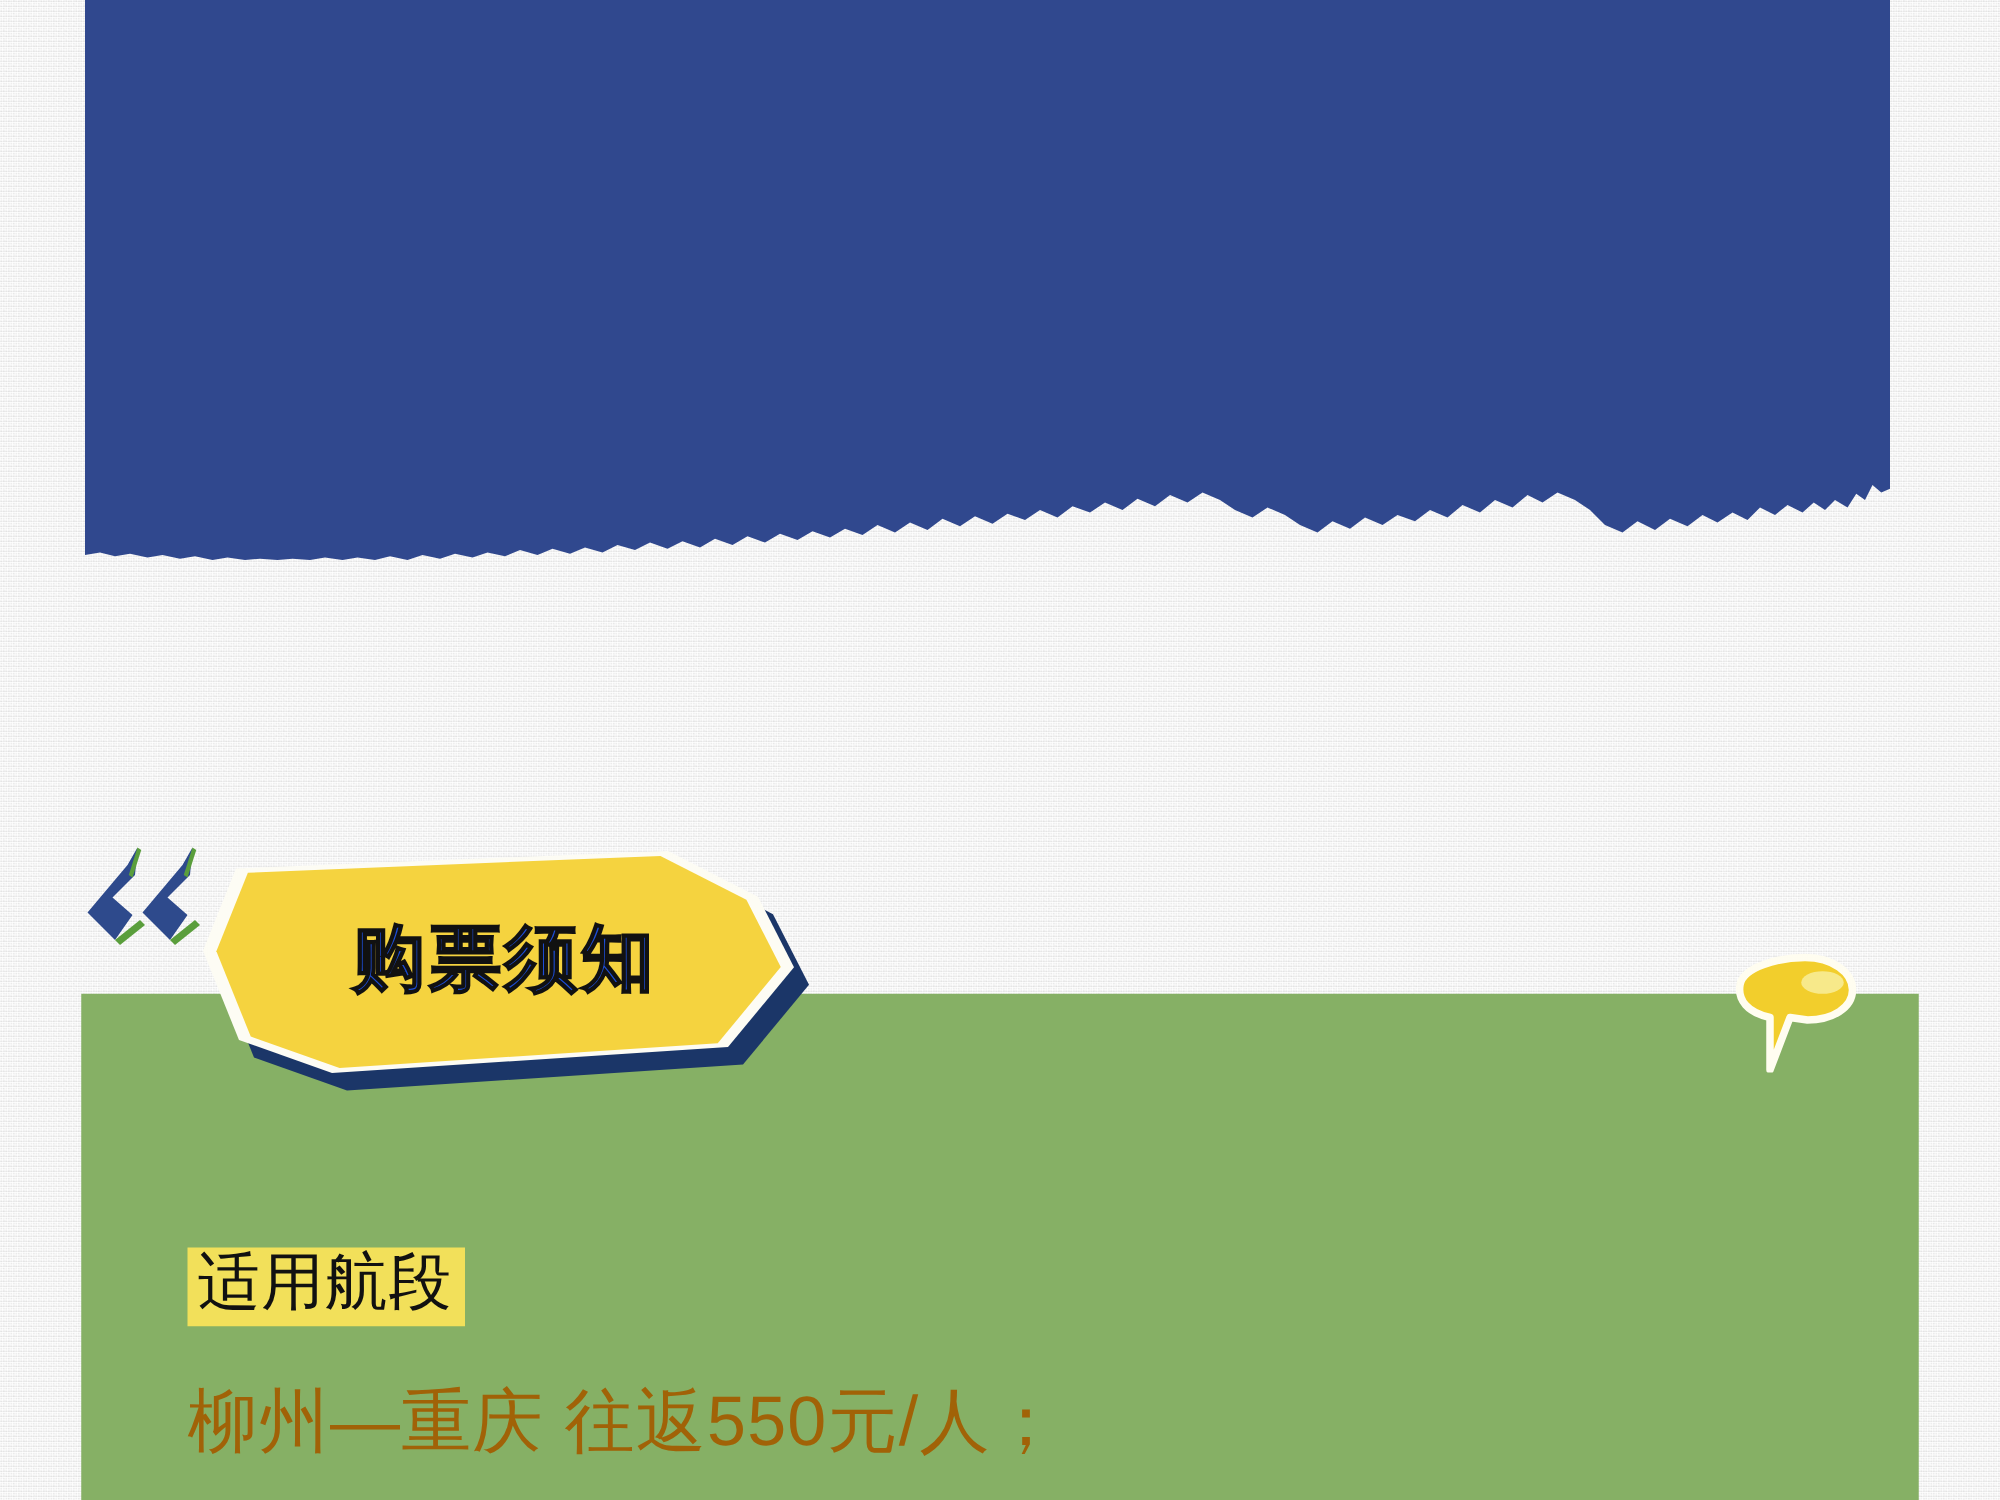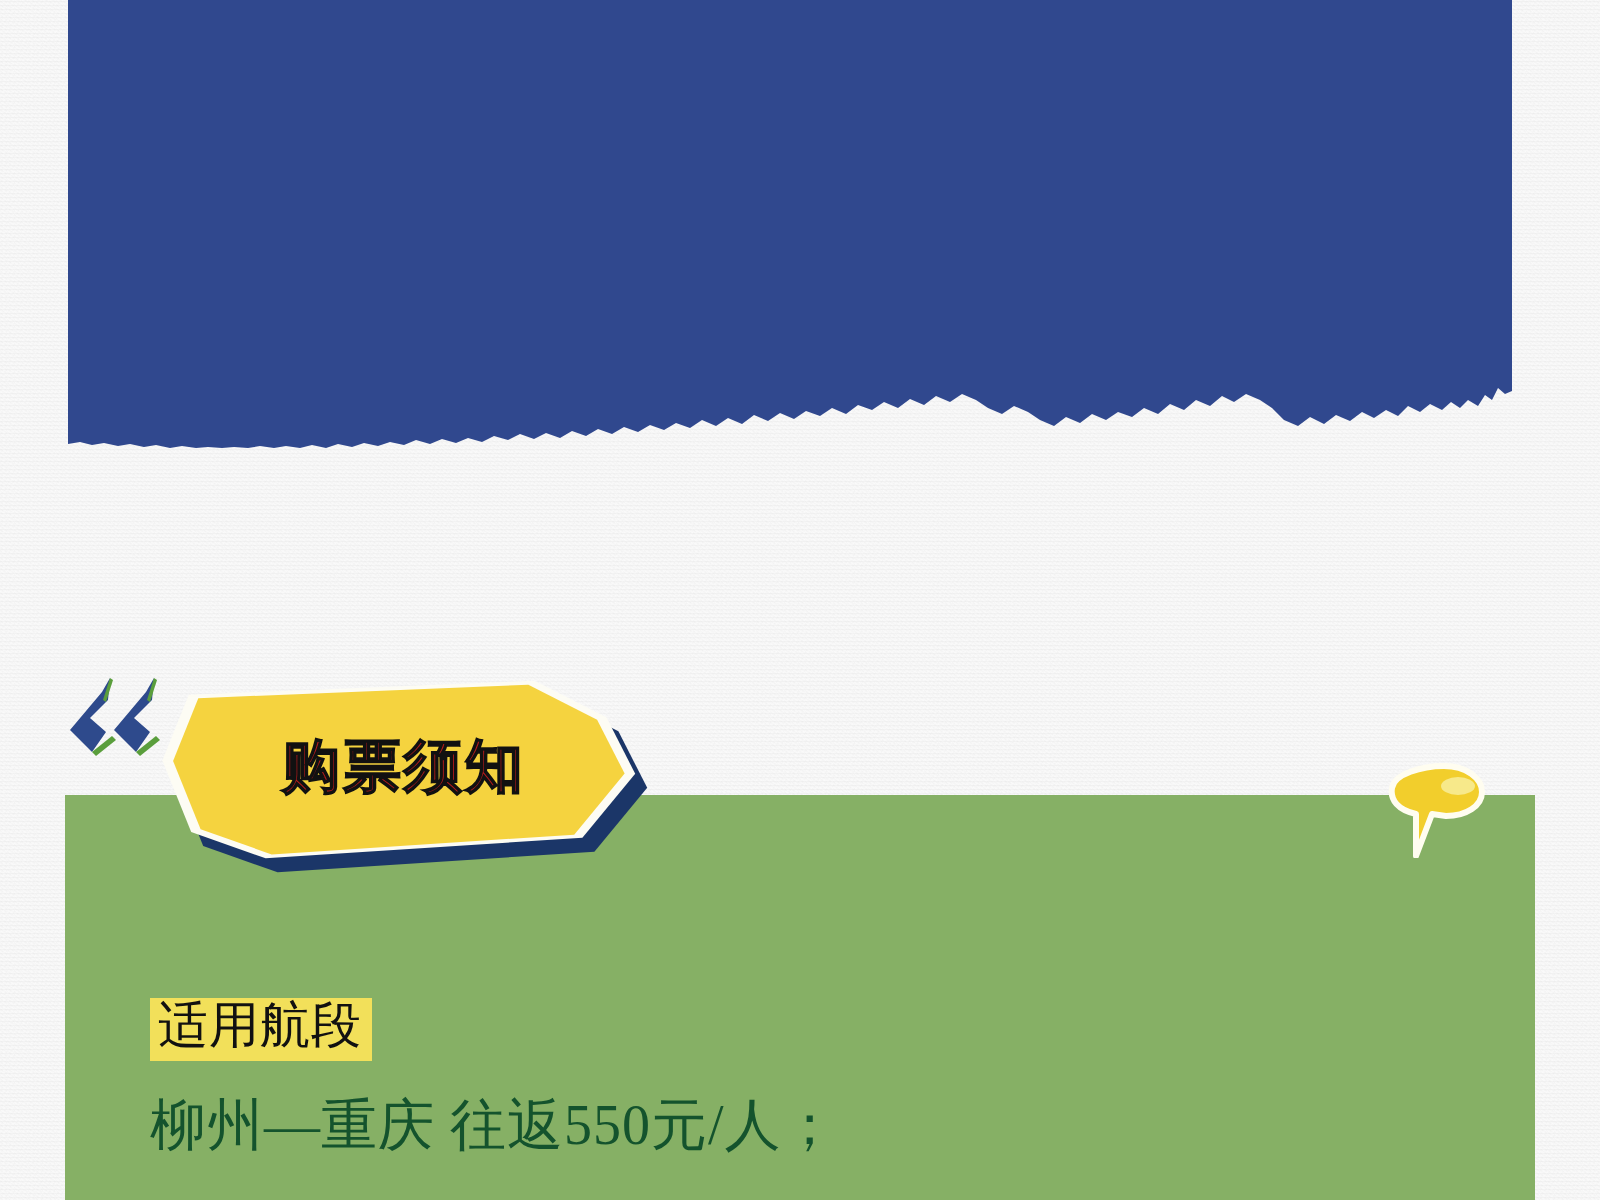--- a/index.html
+++ b/index.html
@@ -106,21 +106,21 @@
     inset: 0;
     display: flex;
     align-items: center;
     justify-content: center;
     padding-left: 8px;
     padding-bottom: 6px;
     box-sizing: border-box;
     font-size: 58px;
     font-weight: 700;
     letter-spacing: 3px;
-    color: #b91c1c;
+    color: #1d4ed8;
     -webkit-text-stroke: 1.6px #111111;
     font-family: "DejaVu Sans", "Liberation Sans", sans-serif;
   }
 
   
   .green-content {
     position: absolute;
     left: 150px;
     top: 998px;
     width: 1340px;
@@ -129,27 +129,27 @@
     display: inline-block;
     background: #f2e05a;
     color: #111111;
     font-size: 50px;
     line-height: 1.1;
     padding: 0 10px 8px 8px;
     letter-spacing: 1px;
     font-family: "DejaVu Sans", "Liberation Sans", sans-serif;
   }
   .route-line {
-    margin-top: 32px;
+    margin-top: 44px;
     font-size: 56px;
     line-height: 1.15;
-    color: #14532d;
+    color: #a16207;
     letter-spacing: 1px;
     white-space: nowrap;
-    font-family: Liberation Serif, serif;
+    font-family: Liberation Sans, sans-serif;
   }
 </style>
 </head>
 <body>
 
 <div id="poster">
 
   <div class="paper-grain"></div>
 
   <div class="navy-block">

